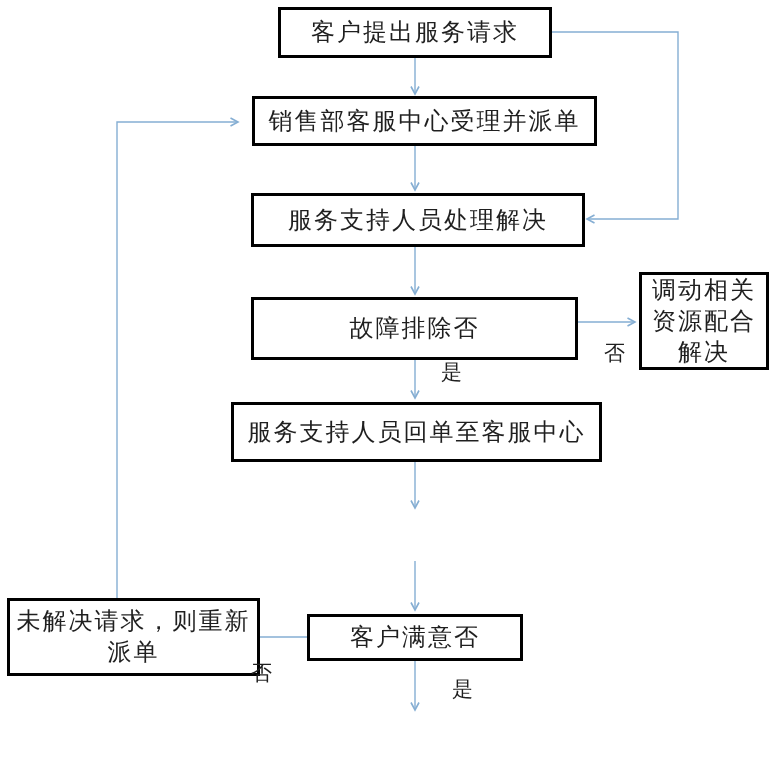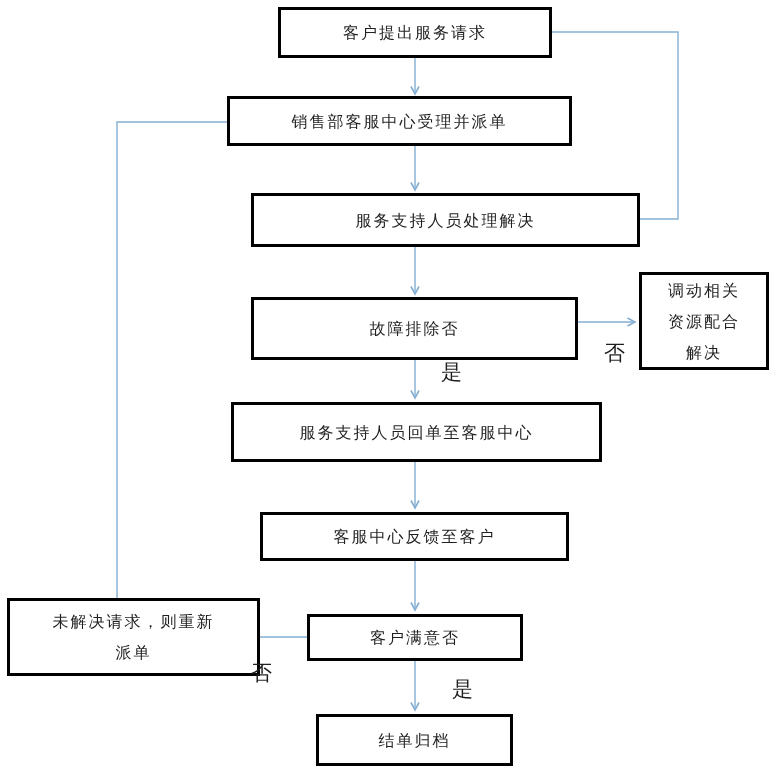--- a/index.html
+++ b/index.html
@@ -26,21 +26,21 @@
   .node {
     position: absolute;
     box-sizing: border-box;
     border: 3px solid #000000;
     background: #ffffff;
     display: flex;
     align-items: center;
     justify-content: center;
     text-align: center;
     color: #1f1f1f;
-    font-size: 16px;
+    font-size: 24px;
     letter-spacing: 2px;
     line-height: 31px;
     white-space: pre-line;
   }
   .edge-label {
     position: absolute;
     color: #1f1f1f;
     font-size: 21px;
     line-height: 24px;
   }
@@ -66,40 +66,38 @@
       <polyline points="415,462 415,508" marker-end="url(#arrowhead)"></polyline>
       <polyline points="415,561 415,610" marker-end="url(#arrowhead)"></polyline>
       <polyline points="307,637 233,637" marker-end="url(#arrowhead)"></polyline>
       <polyline points="415,661 415,710" marker-end="url(#arrowhead)"></polyline>
       <polyline points="117,598 117,122 238,122" marker-end="url(#arrowhead)"></polyline>
     </g>
   </svg>
 
   <div class="node" style="left:278px; top:7px;   width:274px; height:51px;">客户提出服务请求</div>
 
-  <div class="node" style="left:227px; top:96px;  width:345px; height:50px;">销售部客服中心受理并派单</div>
+  <div class="node" style="left:252px; top:96px;  width:345px; height:50px;">销售部客服中心受理并派单</div>
 
-  <div class="node" style="left:251px; top:193px; width:389px; height:54px;">服务支持人员处理解决</div>
+  <div class="node" style="left:251px; top:193px; width:334px; height:54px;">服务支持人员处理解决</div>
 
   <div class="node" style="left:251px; top:297px; width:327px; height:63px;">故障排除否</div>
 
   <div class="node" style="left:231px; top:402px; width:371px; height:60px;">服务支持人员回单至客服中心</div>
 
   <div class="node" style="left:639px; top:272px; width:130px; height:98px;">调动相关
 资源配合
 解决</div>
 
-  <div class="node" style="left:260px; top:512px; width:309px; height:49px;">客服中心反馈至客户</div>
 
   <div class="node" style="left:307px; top:614px; width:216px; height:47px;font-family:Liberation Serif, serif;">客户满意否</div>
 
   <div class="node" style="left:7px;   top:598px; width:253px; height:78px;">未解决请求，则重新
 派单</div>
 
-  <div class="node" style="left:316px; top:714px; width:197px; height:52px;">结单归档</div>
 
   <span class="edge-label" style="left:441px; top:360px;">是</span>
 
   <span class="edge-label" style="left:604px; top:341px;">否</span>
 
   <span class="edge-label" style="left:251px; top:661px;">否</span>
 
   <span class="edge-label" style="left:452px; top:677px;">是</span>
 
 </div>

